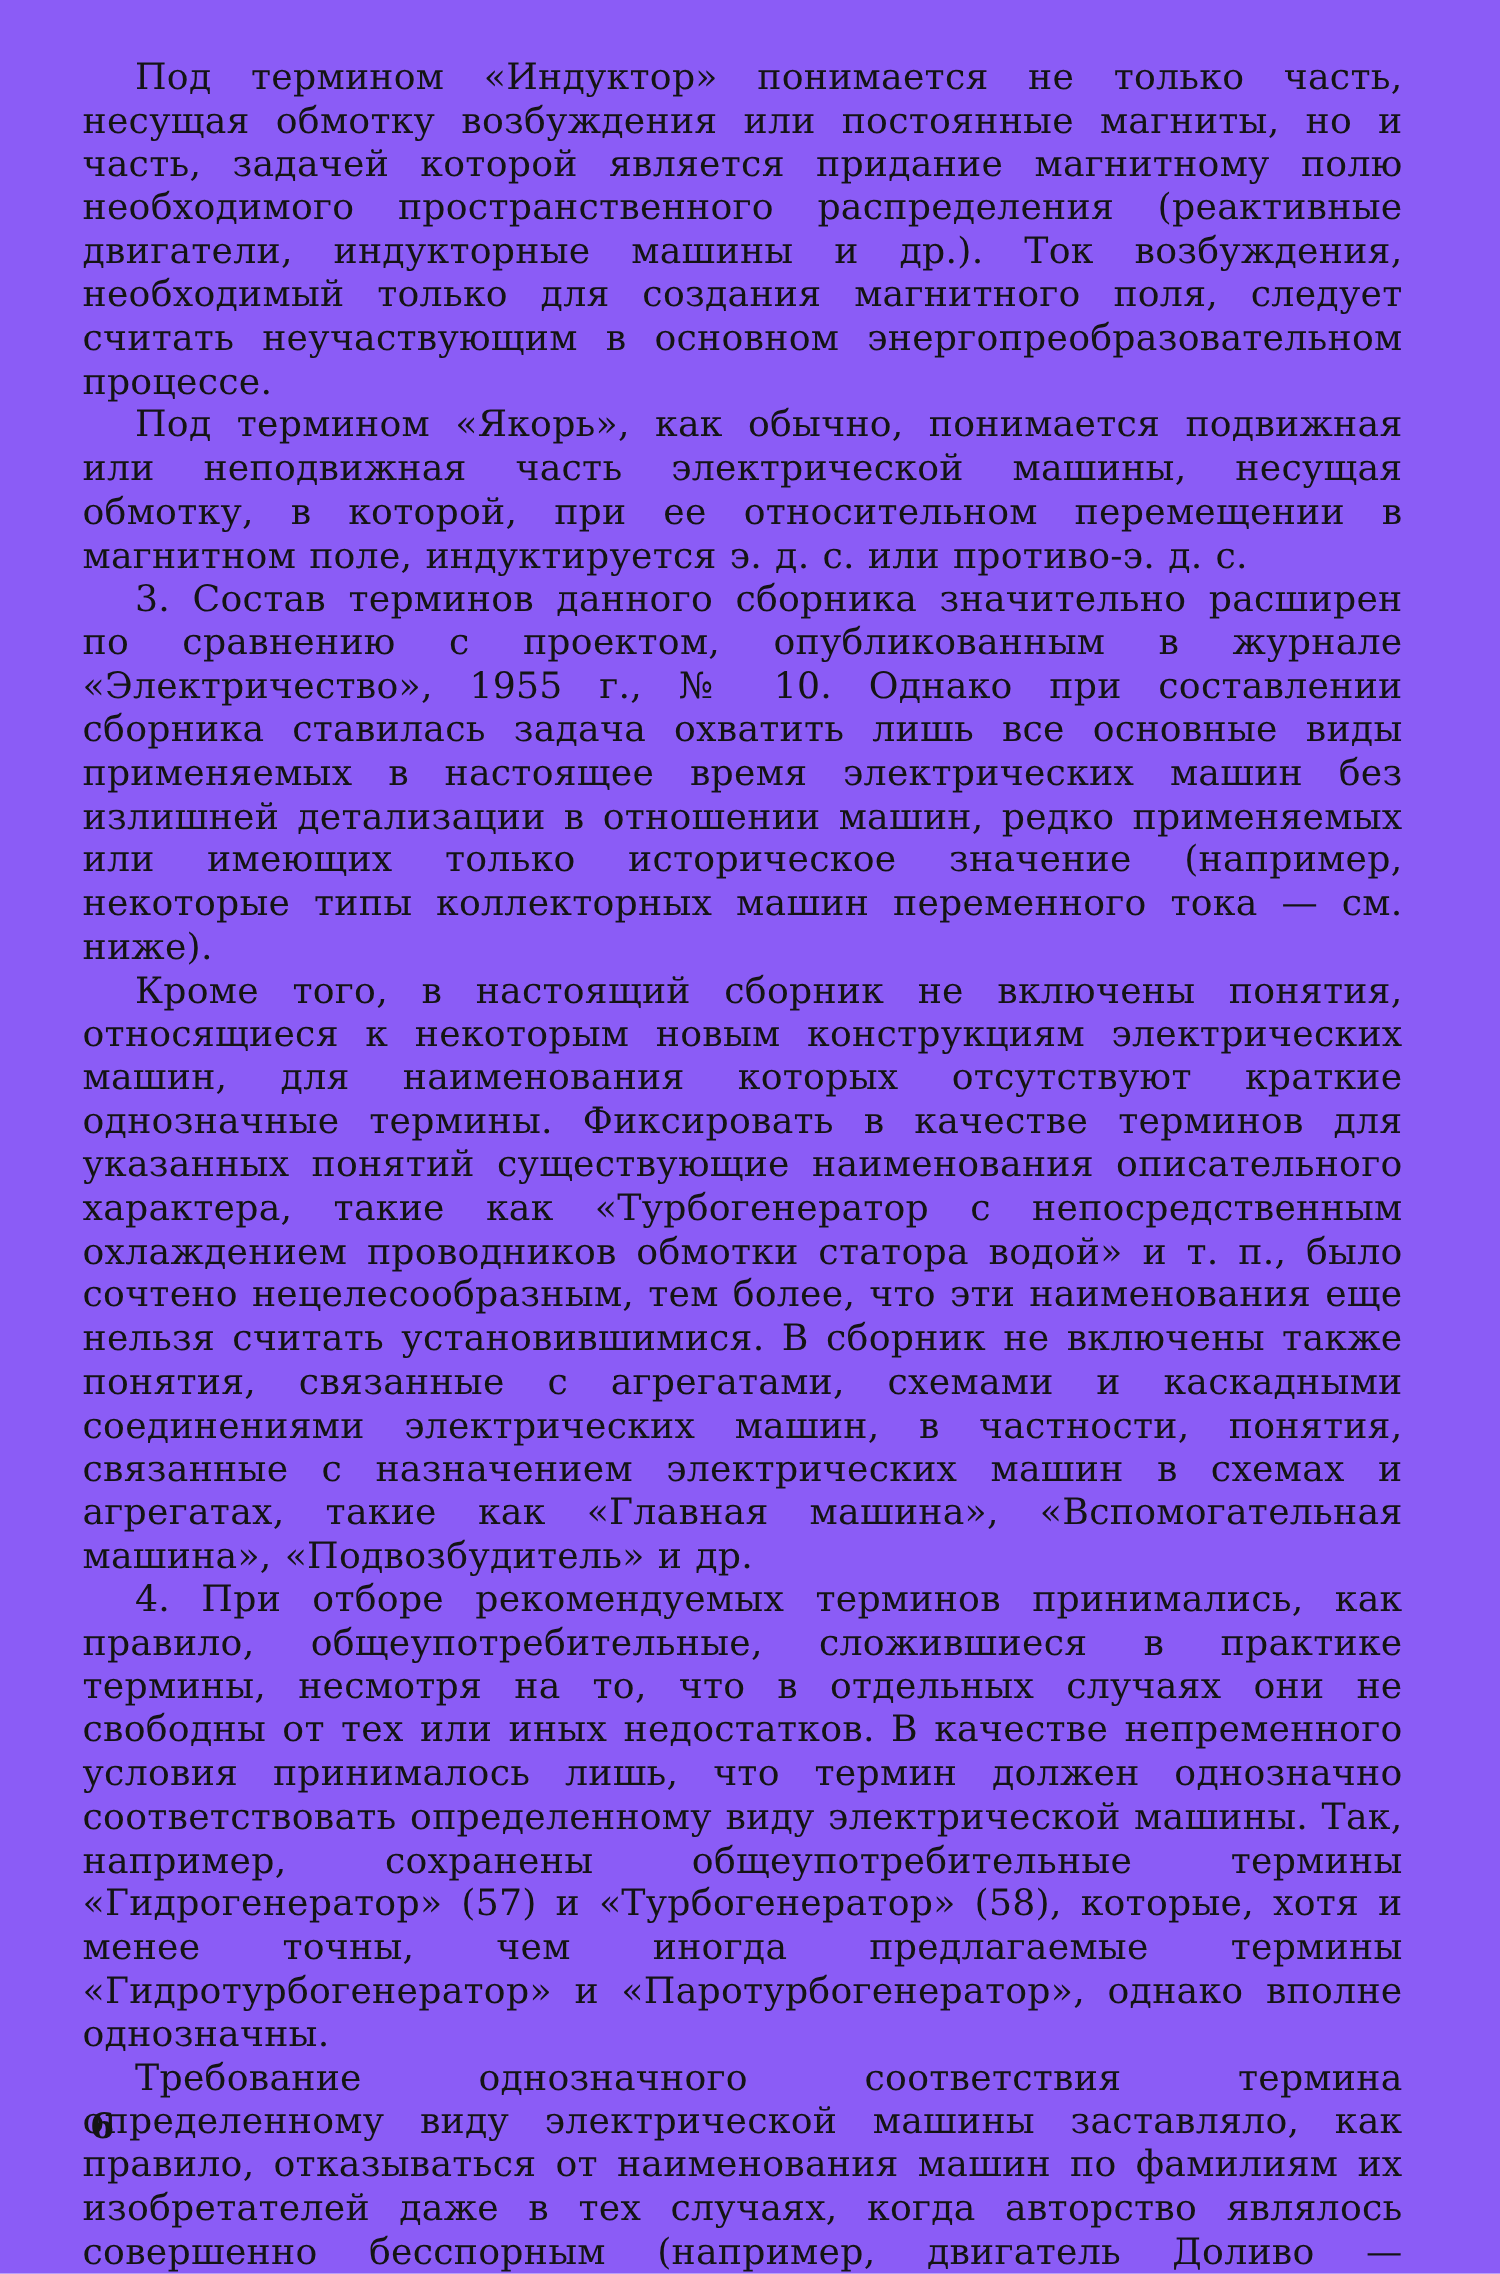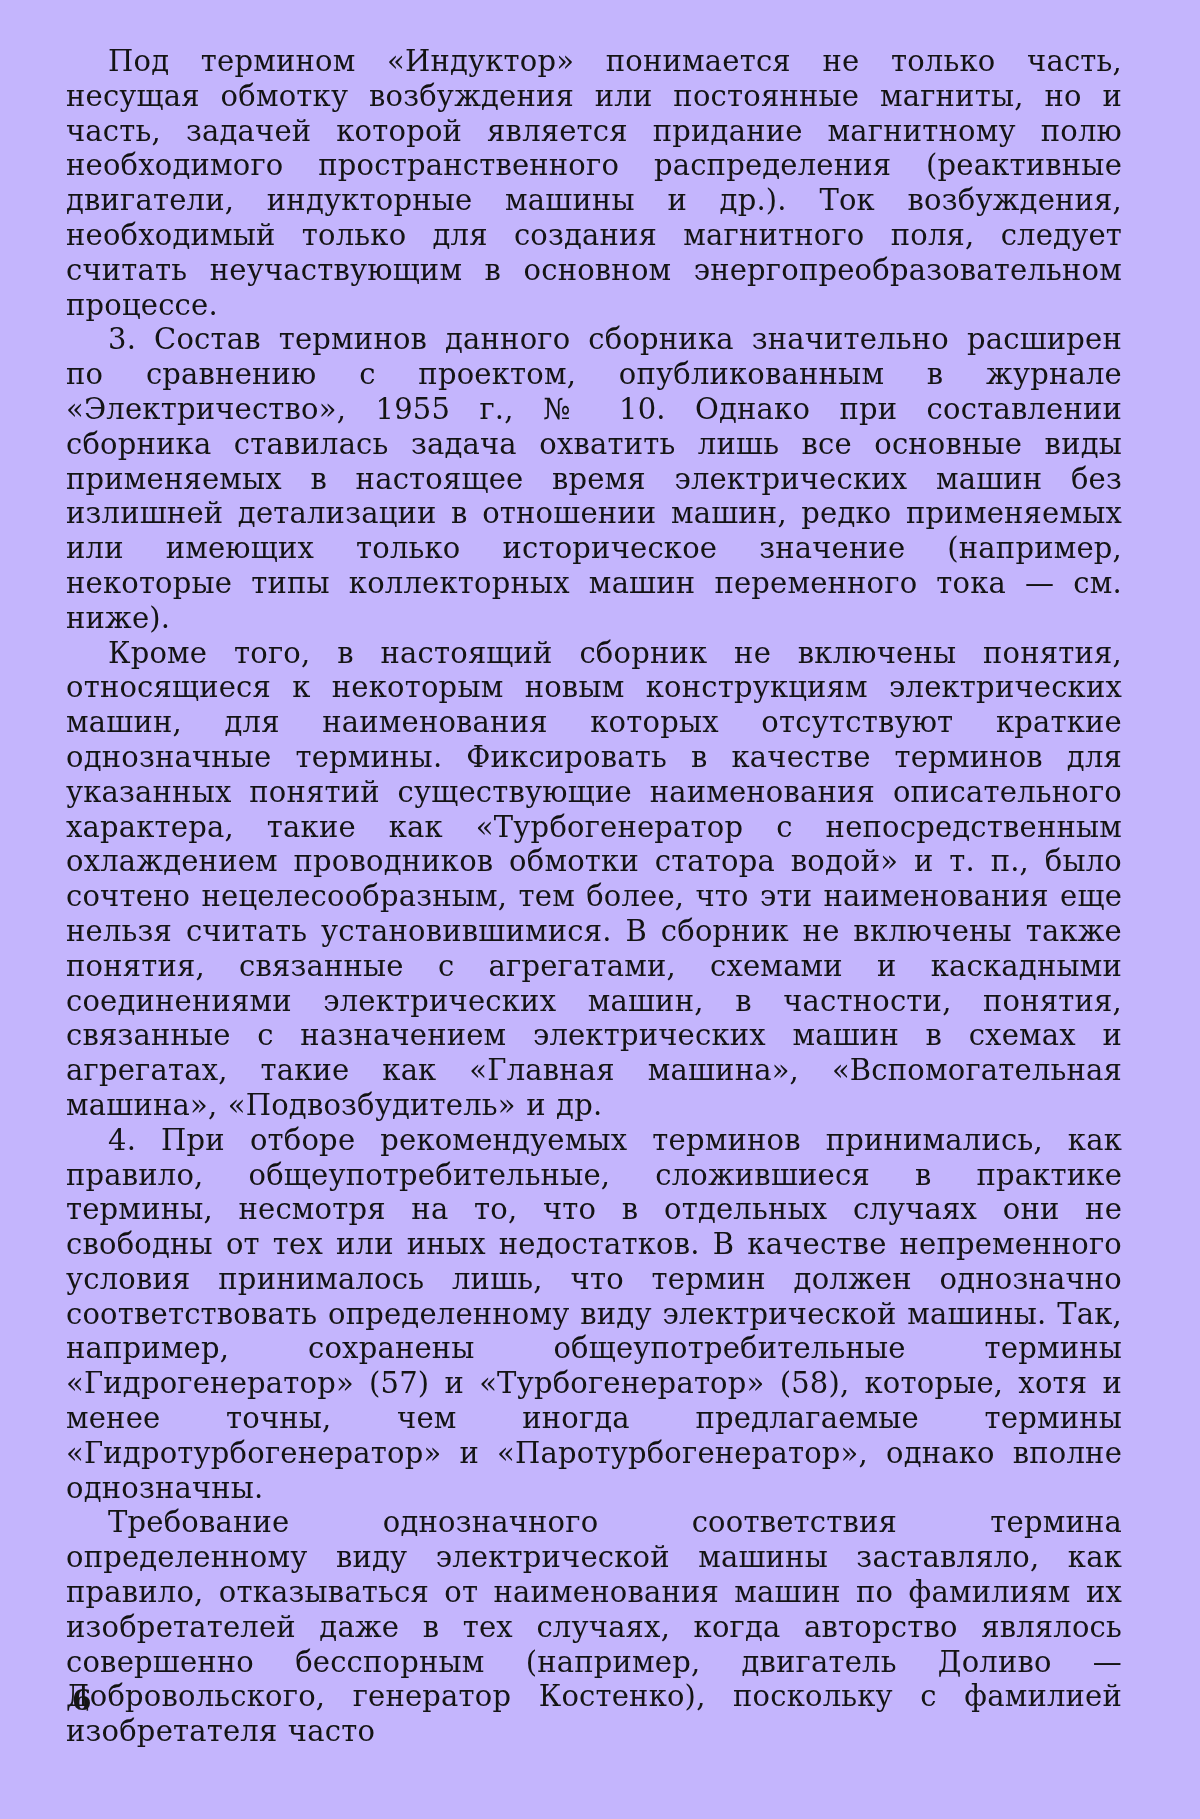--- a/index.html
+++ b/index.html
@@ -4,21 +4,21 @@
 <style>
   html, body {
     margin: 0;
     padding: 0;
     background: #ffffff;
   }
   .page {
     position: relative;
     width: 1200px;
     height: 1819px;
-    background: #c4b5fd;
+    background: #8b5cf6;
     overflow: hidden;
     font-family: "DejaVu Serif", "Liberation Serif", serif;
     color: #141414;
   }
   .text-block {
     position: absolute;
     left: 66px;
     top: 44px;
     width: 1056px;
     font-size: 29px;
@@ -42,19 +42,20 @@
     font-weight: bold;
     color: #141414;
   }
 </style>
 </head>
 <body>
 
 <div class="page">
   <div class="text-block">
     <p>Под термином «Индуктор» понимается не только часть, несущая обмотку возбуждения или постоянные магниты, но и часть, задачей которой является придание магнитному полю необходимого пространственного распределения (реактивные двигатели, индукторные машины и др.). Ток возбуждения, необходимый только для создания магнитного поля, следует считать неучаствующим в основном энергопреобразовательном процессе.</p>
+    <p>Под термином «Якорь», как обычно, понимается подвижная или неподвижная часть электрической машины, несущая обмотку, в которой, при ее относительном перемещении в магнитном поле, индуктируется э. д. с. или противо-э. д. с.</p>
     <p>3. Состав терминов данного сборника значительно расширен по сравнению с проектом, опубликованным в журнале «Электричество», 1955 г., № 10. Однако при составлении сборника ставилась задача охватить лишь все основные виды применяемых в настоящее время электрических машин без излишней детализации в отношении машин, редко применяемых или имеющих только историческое значение (например, некоторые типы коллекторных машин переменного тока — см. ниже).</p>
     <p>Кроме того, в настоящий сборник не включены понятия, относящиеся к некоторым новым конструкциям электрических машин, для наименования которых отсутствуют краткие однозначные термины. Фиксировать в качестве терминов для указанных понятий существующие наименования описательного характера, такие как «Турбогенератор с непосредственным охлаждением проводников обмотки статора водой» и т. п., было сочтено нецелесообразным, тем более, что эти наименования еще нельзя считать установившимися. В сборник не включены также понятия, связанные с агрегатами, схемами и каскадными соединениями электрических машин, в частности, понятия, связанные с назначением электрических машин в схемах и агрегатах, такие как «Главная машина», «Вспомогательная машина», «Подвозбудитель» и др.</p>
     <p>4. При отборе рекомендуемых терминов принимались, как правило, общеупотребительные, сложившиеся в практике термины, несмотря на то, что в отдельных случаях они не свободны от тех или иных недостатков. В качестве непременного условия принималось лишь, что термин должен однозначно соответствовать определенному виду электрической машины. Так, например, сохранены общеупотребительные термины «Гидрогенератор» (57) и «Турбогенератор» (58), которые, хотя и менее точны, чем иногда предлагаемые термины «Гидротурбогенератор» и «Паротурбогенератор», однако вполне однозначны.</p>
     <p>Требование однозначного соответствия термина определенному виду электрической машины заставляло, как правило, отказываться от наименования машин по фамилиям их изобретателей даже в тех случаях, когда авторство являлось совершенно бесспорным (например, двигатель Доливо — Добровольского, генератор Костенко), поскольку с фамилией изобретателя часто</p>
   </div>
   <div class="page-number">6</div>
 </div>
 
 </body></html>

